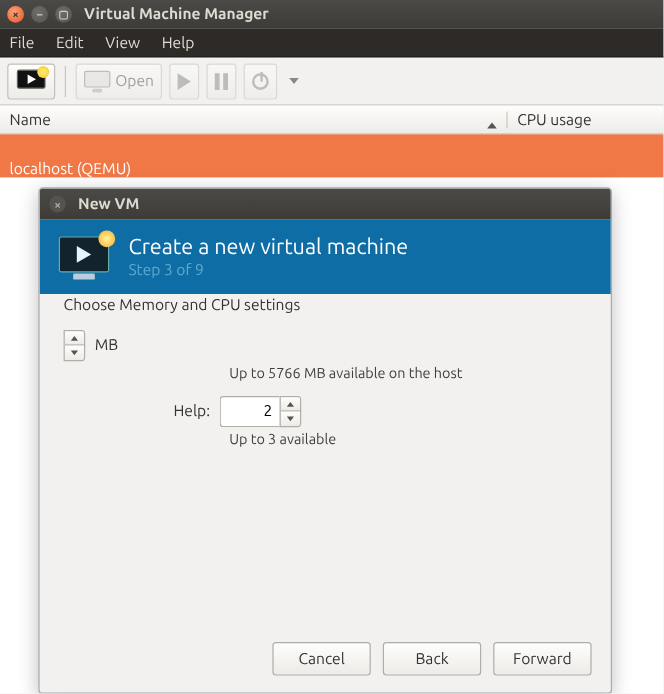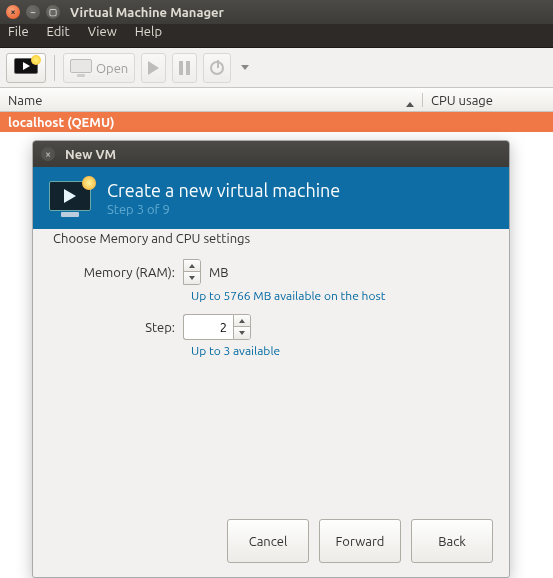--- a/index.html
+++ b/index.html
@@ -6,21 +6,21 @@
   body { background: #f0f0f0; width: 553px; height: 578px; overflow: hidden; }
   
   
   .titlebar { height: 24px; background: linear-gradient(to bottom, #4b4a46, #3c3b37); display: flex; align-items: center; padding: 0 6px; color: #dfdbd2; font-size: 13px; font-weight: bold; }
   .win-btns { display: flex; gap: 6px; margin-right: 10px; }
   .win-btn { width: 14px; height: 14px; border-radius: 50%; display:flex; align-items:center; justify-content:center; font-size:9px; color:#333; }
   .win-close { background: radial-gradient(circle at 40% 35%, #f7a27a, #e95420); }
   .win-min, .win-max { background: radial-gradient(circle at 40% 35%, #6e6d68, #54534e); color:#ccc; }
   
   
-  .menubar { height: 24px; background: #2d2a27; display:flex; padding: 0 8px; color: #dfdbd2; font-size: 13px; gap: 18px; border-bottom:1px solid #1a1917;}
+  .menubar { height: 24px; background: #2d2a27; display:flex; align-items:center; padding: 0 8px; color: #dfdbd2; font-size: 13px; gap: 18px; border-bottom:1px solid #1a1917;}
   .menubar span { cursor: default; }
   
   
   .toolbar { height: 40px; background: #f2f1f0; border-bottom: 1px solid #c9c6c1; display:flex; align-items:center; padding: 0 6px; gap: 6px; }
   .tool-btn { height: 30px; border: 1px solid #c3c0bb; background: linear-gradient(#fefefd,#ecebe7); border-radius: 3px; display:flex; align-items:center; justify-content:center; padding: 0 6px; color:#4c4c4c; font-size:13px; gap:4px;}
   .tool-btn.disabled { opacity: 0.5; }
   .tool-sep { width:1px; height:26px; background:#c9c6c1; margin: 0 2px;}
   .tool-icon-monitor { width:22px; height:18px; position:relative; }
   .tool-icon-monitor::before { content:""; position:absolute; inset:0 0 4px 0; background:#dfdfde; border:1px solid #888; border-radius:2px;}
   .tool-icon-monitor::after { content:""; position:absolute; bottom:0; left:7px; width:8px; height:3px; background:#aaa; border-radius:1px;}
@@ -35,21 +35,21 @@
   .tool-icon-power::after { content:""; position:absolute; top:-3px; left:5px; width:2px; height:8px; background:#888;}
   .tool-drop { width:0; height:0; border-left:4px solid transparent; border-right:4px solid transparent; border-top:5px solid #888; margin-left:4px;}
   
   
   .list-hdr { height: 24px; background: linear-gradient(#fdfdfc,#eeece8); border-bottom:1px solid #c9c6c1; display:flex; align-items:center; font-size:13px; color:#333;}
   .col-name { flex:1; padding:0 8px; display:flex; align-items:flex-end; justify-content:space-between; border-right:1px solid #c9c6c1;}
   .col-sort { width:0;height:0; border-left:4px solid transparent; border-right:4px solid transparent; border-bottom:5px solid #555;}
   .col-cpu { width:130px; padding:0 8px; }
   
   
-  .row { height:20px; background:#f07746; color:#fff; font-size:13px; display:flex; align-items:center; padding:0 8px;font-weight:bold;}
+  .row { height:36px; background:#f07746; color:#fff; font-size:13px; display:flex; align-items:flex-end; padding:0 8px;}
   
   
   .content { position:relative; background:#fff; height: calc(578px - 24px - 24px - 40px - 24px - 20px); }
   
   
   .dialog { position:absolute; left:32px; top:8px; width:478px; background:#f2f1f0; border:1px solid #aaa; box-shadow: 0 4px 16px rgba(0,0,0,0.25); border-radius:4px 4px 3px 3px; overflow:hidden; }
   .dlg-title { height:26px; background: linear-gradient(#4b4a46,#3c3b37); display:flex; align-items:center; padding:0 8px; color:#dfdbd2; font-size:13px; font-weight:bold; gap:10px;}
   .dlg-close { width:14px; height:14px; border-radius:50%; background:#54534e; color:#aaa; display:flex; align-items:center; justify-content:center; font-size:10px;}
   
   .dlg-header { background:#0e6da4; padding: 12px 16px; display:flex; align-items:center; gap:14px; }
@@ -66,24 +66,24 @@
   .form-row { display:flex; align-items:center; margin-bottom:4px; }
   .form-label { width:130px; text-align:right; padding-right:8px; }
   .spin { display:flex; }
   .spin input { width:50px; height:26px; border:1px solid #b0ada6; border-right:none; text-align:right; padding-right:6px; font-size:13px; border-radius:3px 0 0 3px; background:#fff;}
   .spin .btns { display:flex; flex-direction:column; border:1px solid #b0ada6; border-radius:0 3px 3px 0; overflow:hidden;}
   .spin .sb { width:16px; height:12px; background:linear-gradient(#fdfdfc,#ecebe7); display:flex; align-items:center; justify-content:center;}
   .spin .sb:first-child { border-bottom:1px solid #b0ada6;}
   .spin .up::before { content:""; width:0;height:0; border-left:3px solid transparent; border-right:3px solid transparent; border-bottom:4px solid #555;}
   .spin .dn::before { content:""; width:0;height:0; border-left:3px solid transparent; border-right:3px solid transparent; border-top:4px solid #555;}
   .unit { margin-left:8px; }
-  .hint { font-size:12px; color:#0369a1; margin-left:138px; margin-bottom:12px; margin-top:2px;}
+  .hint { font-size:12px; color:#404040; margin-left:138px; margin-bottom:12px; margin-top:2px;}
   
   .dlg-footer { display:flex; justify-content:flex-end; gap:10px; padding: 10px 16px 14px 16px; }
-  .btn { min-width:82px; height:44px; border:1px solid #b0ada6; border-radius:3px; background:linear-gradient(#fefefd,#ecebe7); font-size:13px; color:#333; display:flex; align-items:center; justify-content:center; padding:0 12px;}
+  .btn { min-width:82px; height:28px; border:1px solid #b0ada6; border-radius:3px; background:linear-gradient(#fefefd,#ecebe7); font-size:13px; color:#333; display:flex; align-items:center; justify-content:center; padding:0 12px;}
 </style>
 </head>
 <body>
 
 <div class="titlebar">
   <div class="win-btns">
     <div class="win-btn win-close">×</div>
     <div class="win-btn win-min">–</div>
     <div class="win-btn win-max">▢</div>
   </div>
@@ -152,42 +152,41 @@
       </div>
       <div>
         <h2>Create a new virtual machine</h2>
         <div class="step">Step 3 of 9</div>
       </div>
     </div>
     <div class="dlg-body">
       <div class="body-title">Choose Memory and CPU settings</div>
 
       <div class="form-row">
-        <div class="form-label">Memory (RAM):</div>
         <div class="spin">
           <div class="btns">
             <div class="sb up"></div>
             <div class="sb dn"></div>
           </div>
         </div>
         <span class="unit">MB</span>
       </div>
       <div class="hint">Up to 5766 MB available on the host</div>
 
       <div class="form-row">
-        <div class="form-label">Step:</div>
+        <div class="form-label">Help:</div>
         <div class="spin">
           <input type="text" value="2" style="">
           <div class="btns">
             <div class="sb up"></div>
             <div class="sb dn"></div>
           </div>
         </div>
       </div>
       <div class="hint">Up to 3 available</div>
     </div>
     <div class="dlg-footer">
       <div class="btn">Cancel</div>
+      <div class="btn">Back</div>
       <div class="btn">Forward</div>
-      <div class="btn">Back</div>
     </div>
   </div>
 </div>
 
 </body></html>

